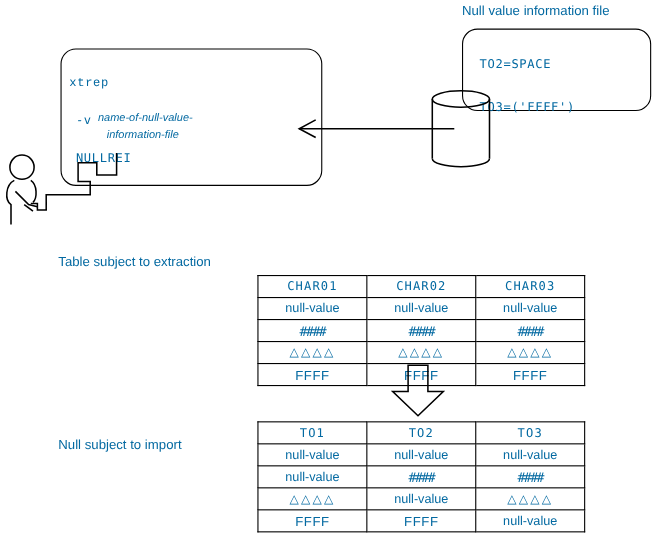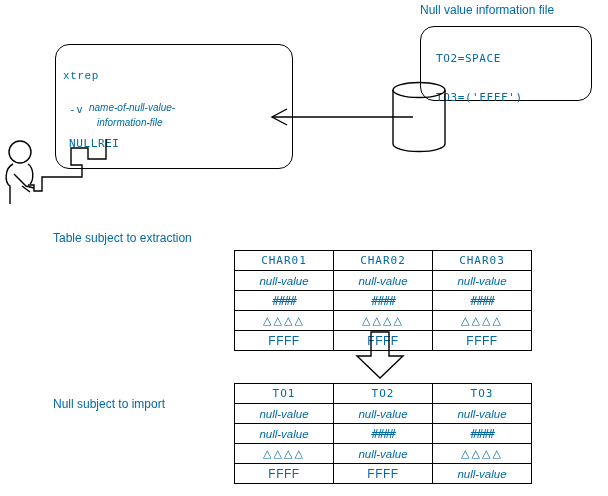--- a/index.html
+++ b/index.html
@@ -140,21 +140,20 @@
     vertical-align: middle;
     font-weight: normal;
   }
   .cell-head {
     font-family: "DejaVu Sans Mono", "Liberation Mono", monospace;
     font-size: 11px;
     letter-spacing: 1px;
   }
   .cell-null {
     font-family: "Liberation Sans", sans-serif;
-    font-style: italic;
     font-size: 11.5px;
   }
   .cell-hash {
     font-family: "DejaVu Sans Mono", "Liberation Mono", monospace;
     font-size: 12px;
     letter-spacing: -1.4px;
   }
   .cell-tri {
     font-family: "DejaVu Sans", sans-serif;
     font-size: 11px;

